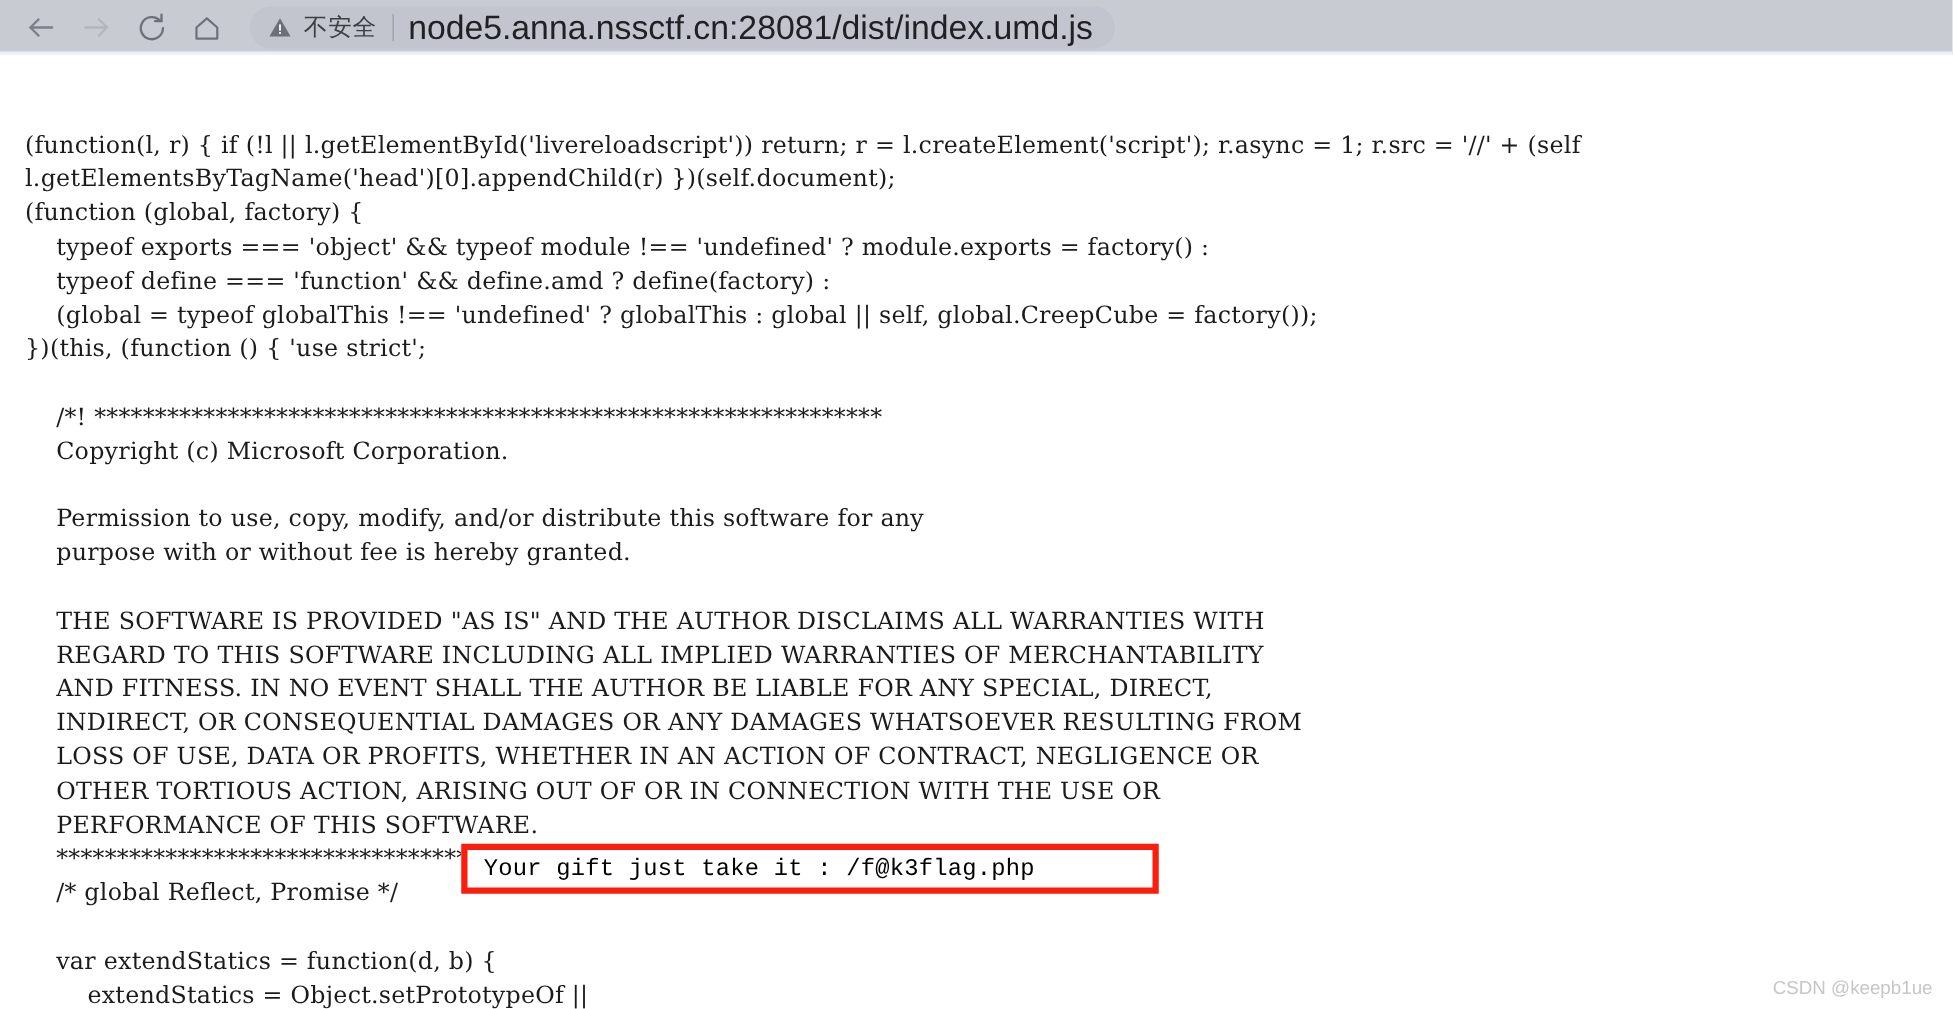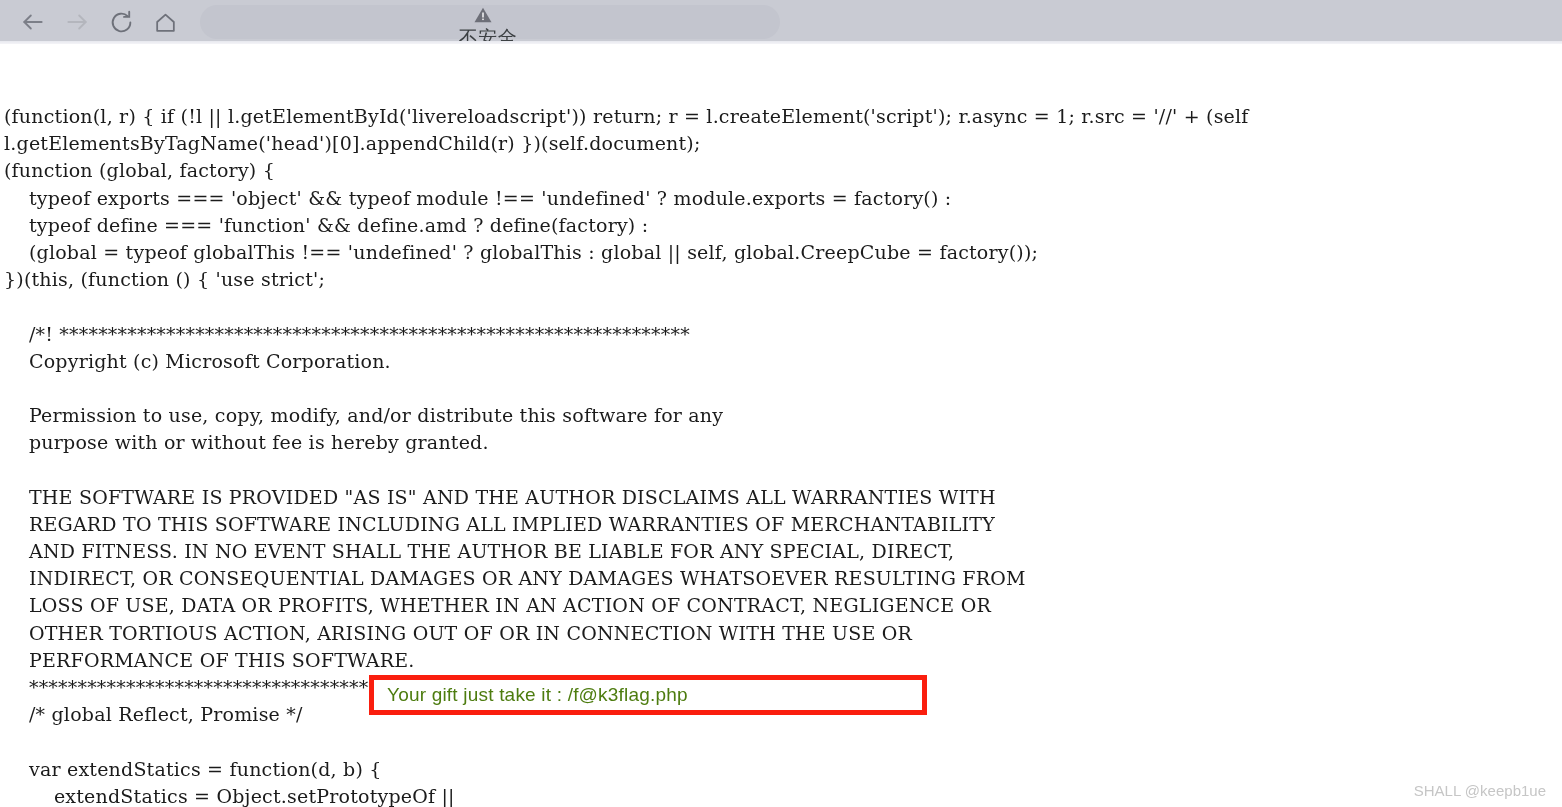--- a/index.html
+++ b/index.html
@@ -47,21 +47,20 @@
   .omnibox {
     margin-left: 10px;
     height: 34px;
     border-radius: 17px;
     background: #c3c5ce;
     display: flex;
     align-items: center;
     padding: 0 18px 0 14px;
     box-sizing: border-box;
     max-width: 1180px;
-    flex-direction: column;
   }
   .warn-icon {
     flex: 0 0 auto;
     margin-right: 9px;
     display: flex;
     align-items: center;
   }
   .security-text {
     font-size: 19px;
     color: #3c4043;
@@ -96,42 +95,42 @@
     right: 0;
     font-family: "DejaVu Serif", "Liberation Serif", serif;
     font-size: 19px;
     line-height: 27.2px;
     color: #1b1b1b;
     white-space: pre;
     letter-spacing: 0.2px;
   }
   .code .line {
     height: 27.2px;
-    padding-left: 4px;
+    padding-left: 20px;
     white-space: pre;
   }
 
   
   .flag-box {
     position: absolute;
     left: 369px;
     top: 631px;
     width: 558px;
     height: 40px;
     border: 5px solid #fa1e0e;
     background: #ffffff;
     box-sizing: border-box;
     display: flex;
     align-items: center;
     padding-left: 13px;
   }
   .flag-text {
-    font-family: Liberation Sans, sans-serif;
+    font-family: Liberation Mono, monospace;
     font-size: 19px;
-    color: #4d7c0f;
+    color: #000000;
     white-space: pre;
     letter-spacing: 0.2px;
   }
 
   
   .watermark {
     position: absolute;
     right: 16px;
     bottom: 8px;
     font-family: "Liberation Sans", sans-serif;
@@ -188,14 +187,14 @@
 </div>
 
 <div class="page">
 
   <pre class="code" id="code-view"><div class="line">(function(l, r) { if (!l || l.getElementById('livereloadscript')) return; r = l.createElement('script'); r.async = 1; r.src = '//' + (self</div><div class="line">l.getElementsByTagName('head')[0].appendChild(r) })(self.document);</div><div class="line">(function (global, factory) {</div><div class="line">    typeof exports === 'object' &amp;&amp; typeof module !== 'undefined' ? module.exports = factory() :</div><div class="line">    typeof define === 'function' &amp;&amp; define.amd ? define(factory) :</div><div class="line">    (global = typeof globalThis !== 'undefined' ? globalThis : global || self, global.CreepCube = factory());</div><div class="line">})(this, (function () { 'use strict';</div><div class="line">&nbsp;</div><div class="line">    /*! *****************************************************************</div><div class="line">    Copyright (c) Microsoft Corporation.</div><div class="line">&nbsp;</div><div class="line">    Permission to use, copy, modify, and/or distribute this software for any</div><div class="line">    purpose with or without fee is hereby granted.</div><div class="line">&nbsp;</div><div class="line">    THE SOFTWARE IS PROVIDED "AS IS" AND THE AUTHOR DISCLAIMS ALL WARRANTIES WITH</div><div class="line">    REGARD TO THIS SOFTWARE INCLUDING ALL IMPLIED WARRANTIES OF MERCHANTABILITY</div><div class="line">    AND FITNESS. IN NO EVENT SHALL THE AUTHOR BE LIABLE FOR ANY SPECIAL, DIRECT,</div><div class="line">    INDIRECT, OR CONSEQUENTIAL DAMAGES OR ANY DAMAGES WHATSOEVER RESULTING FROM</div><div class="line">    LOSS OF USE, DATA OR PROFITS, WHETHER IN AN ACTION OF CONTRACT, NEGLIGENCE OR</div><div class="line">    OTHER TORTIOUS ACTION, ARISING OUT OF OR IN CONNECTION WITH THE USE OR</div><div class="line">    PERFORMANCE OF THIS SOFTWARE.</div><div class="line">    ***************************************************************** */</div><div class="line">    /* global Reflect, Promise */</div><div class="line">&nbsp;</div><div class="line">    var extendStatics = function(d, b) {</div><div class="line">        extendStatics = Object.setPrototypeOf ||</div></pre>
 
   <div class="flag-box" style="border-color: rgb(250, 30, 14);">
     <span class="flag-text">Your gift just take it : /f@k3flag.php</span>
   </div>
 
-  <div class="watermark">SHALL @keepb1ue</div>
+  <div class="watermark">CSDN @keepb1ue</div>
 </div>
 
 </body></html>

